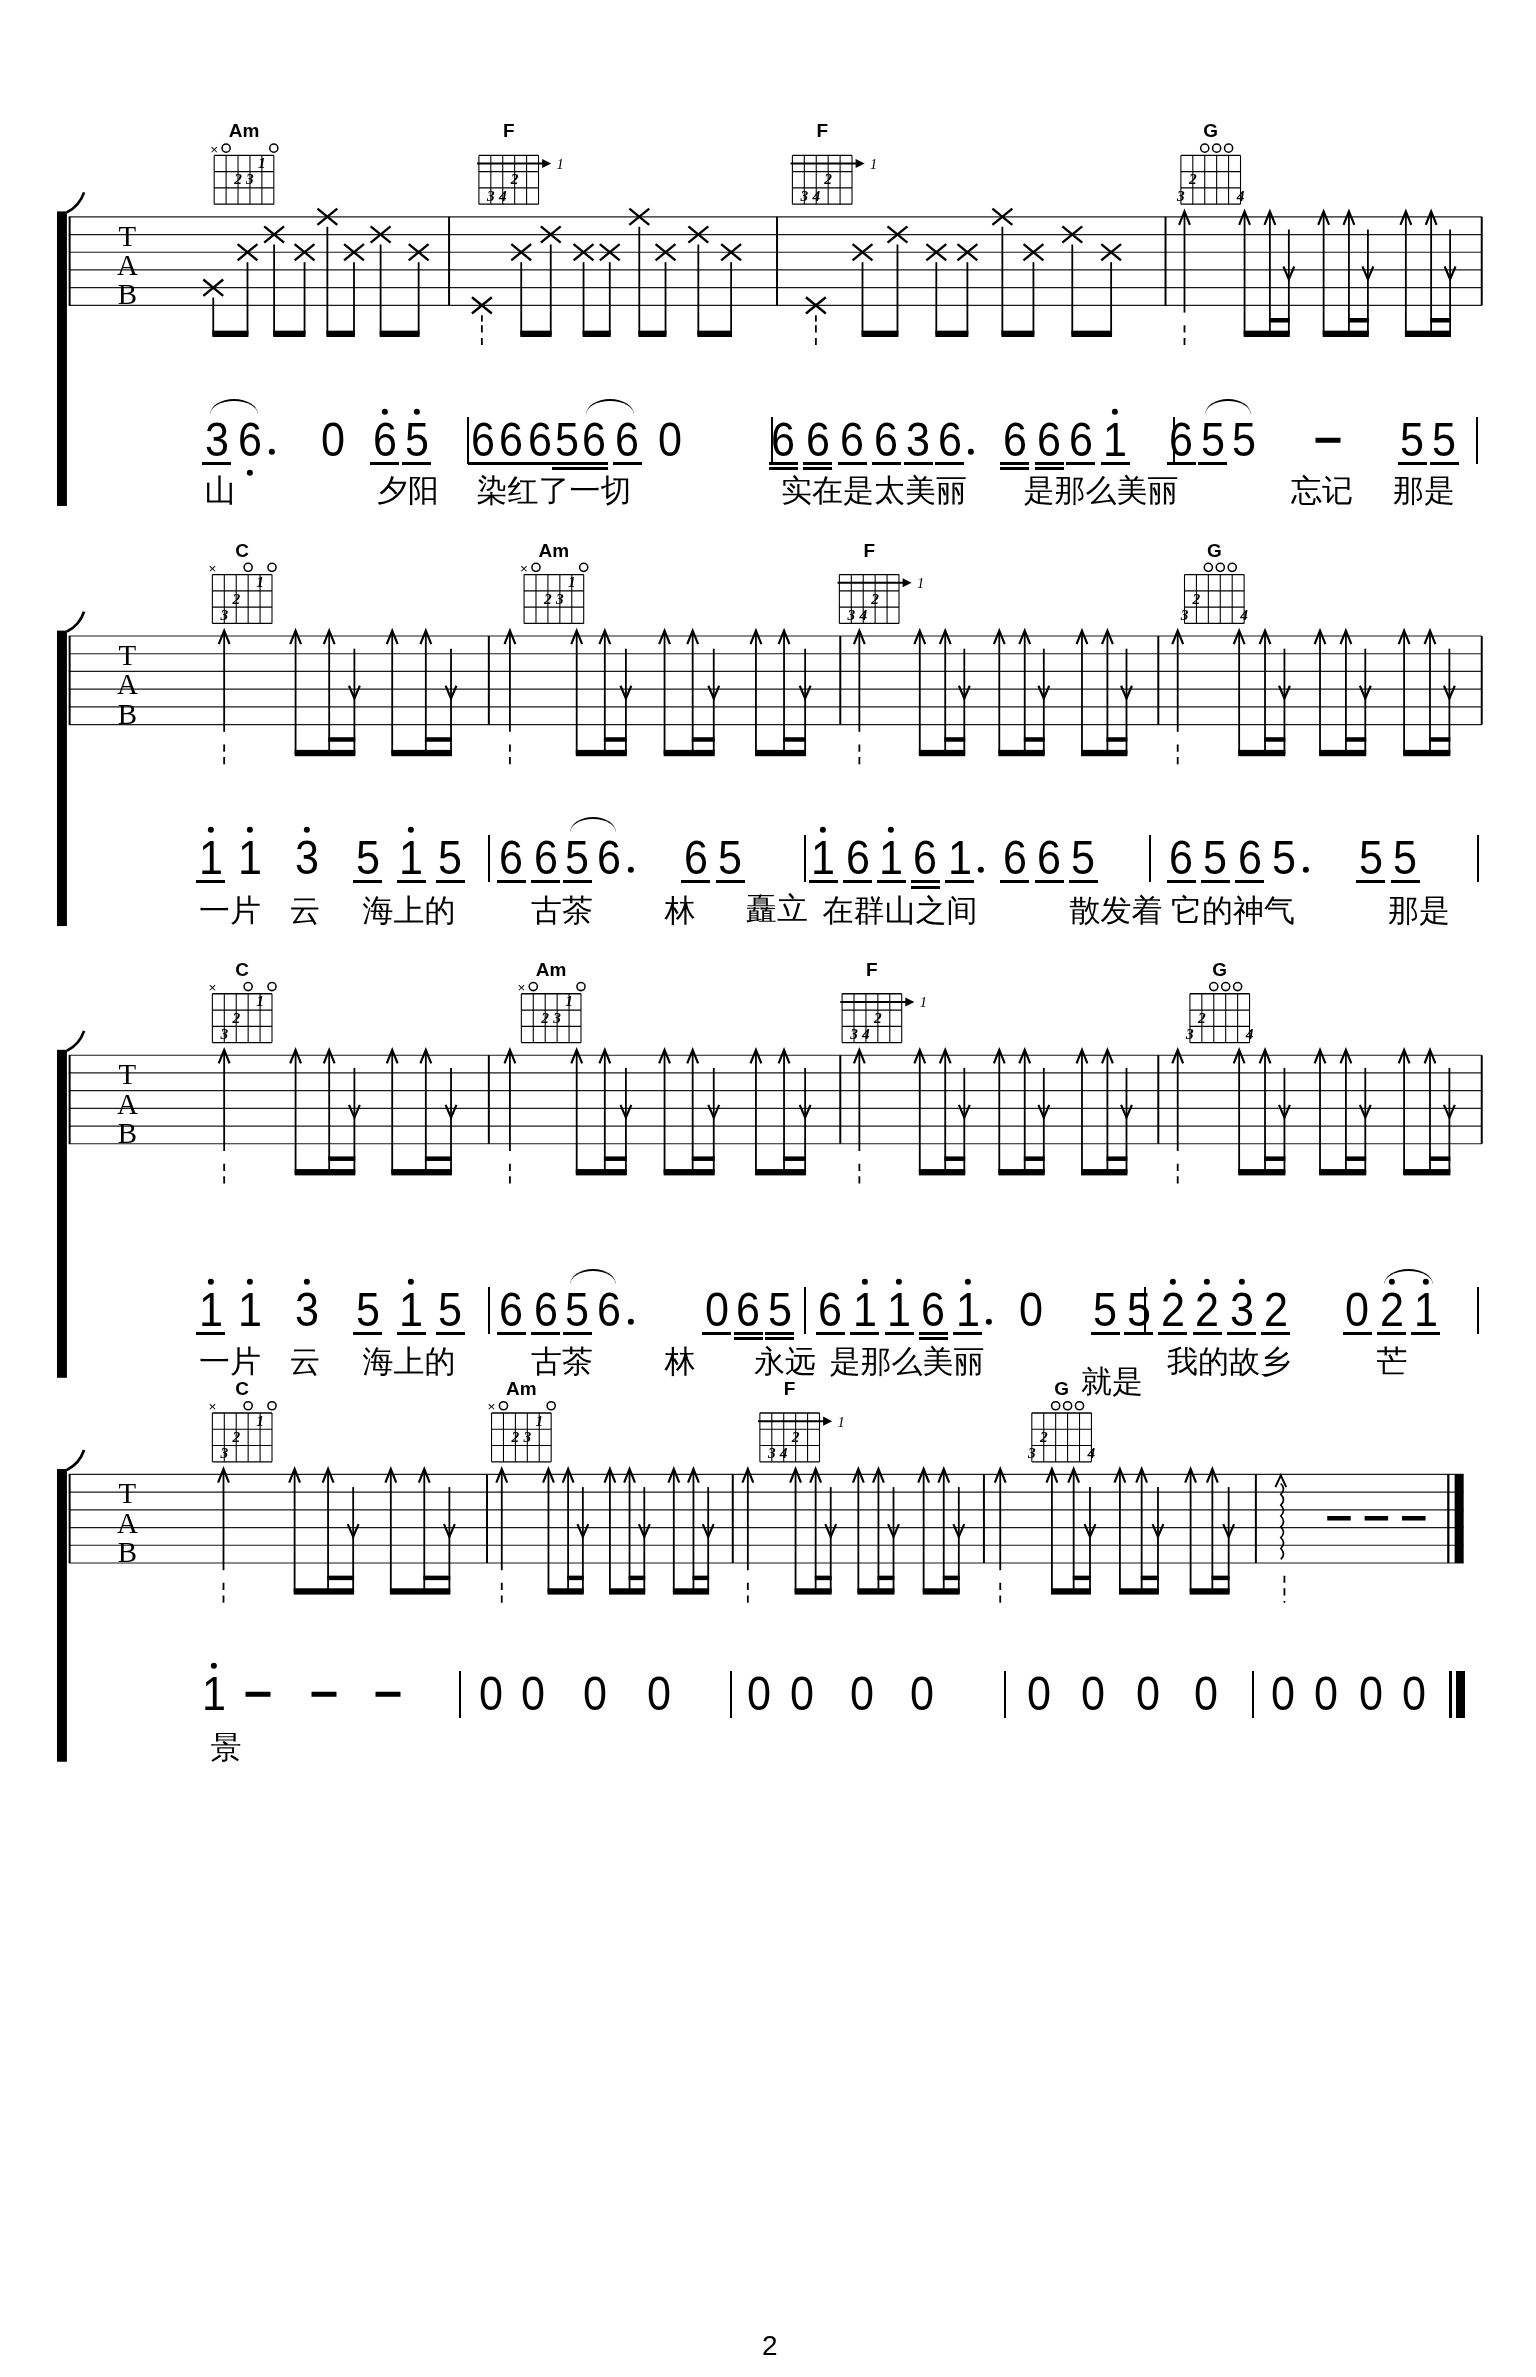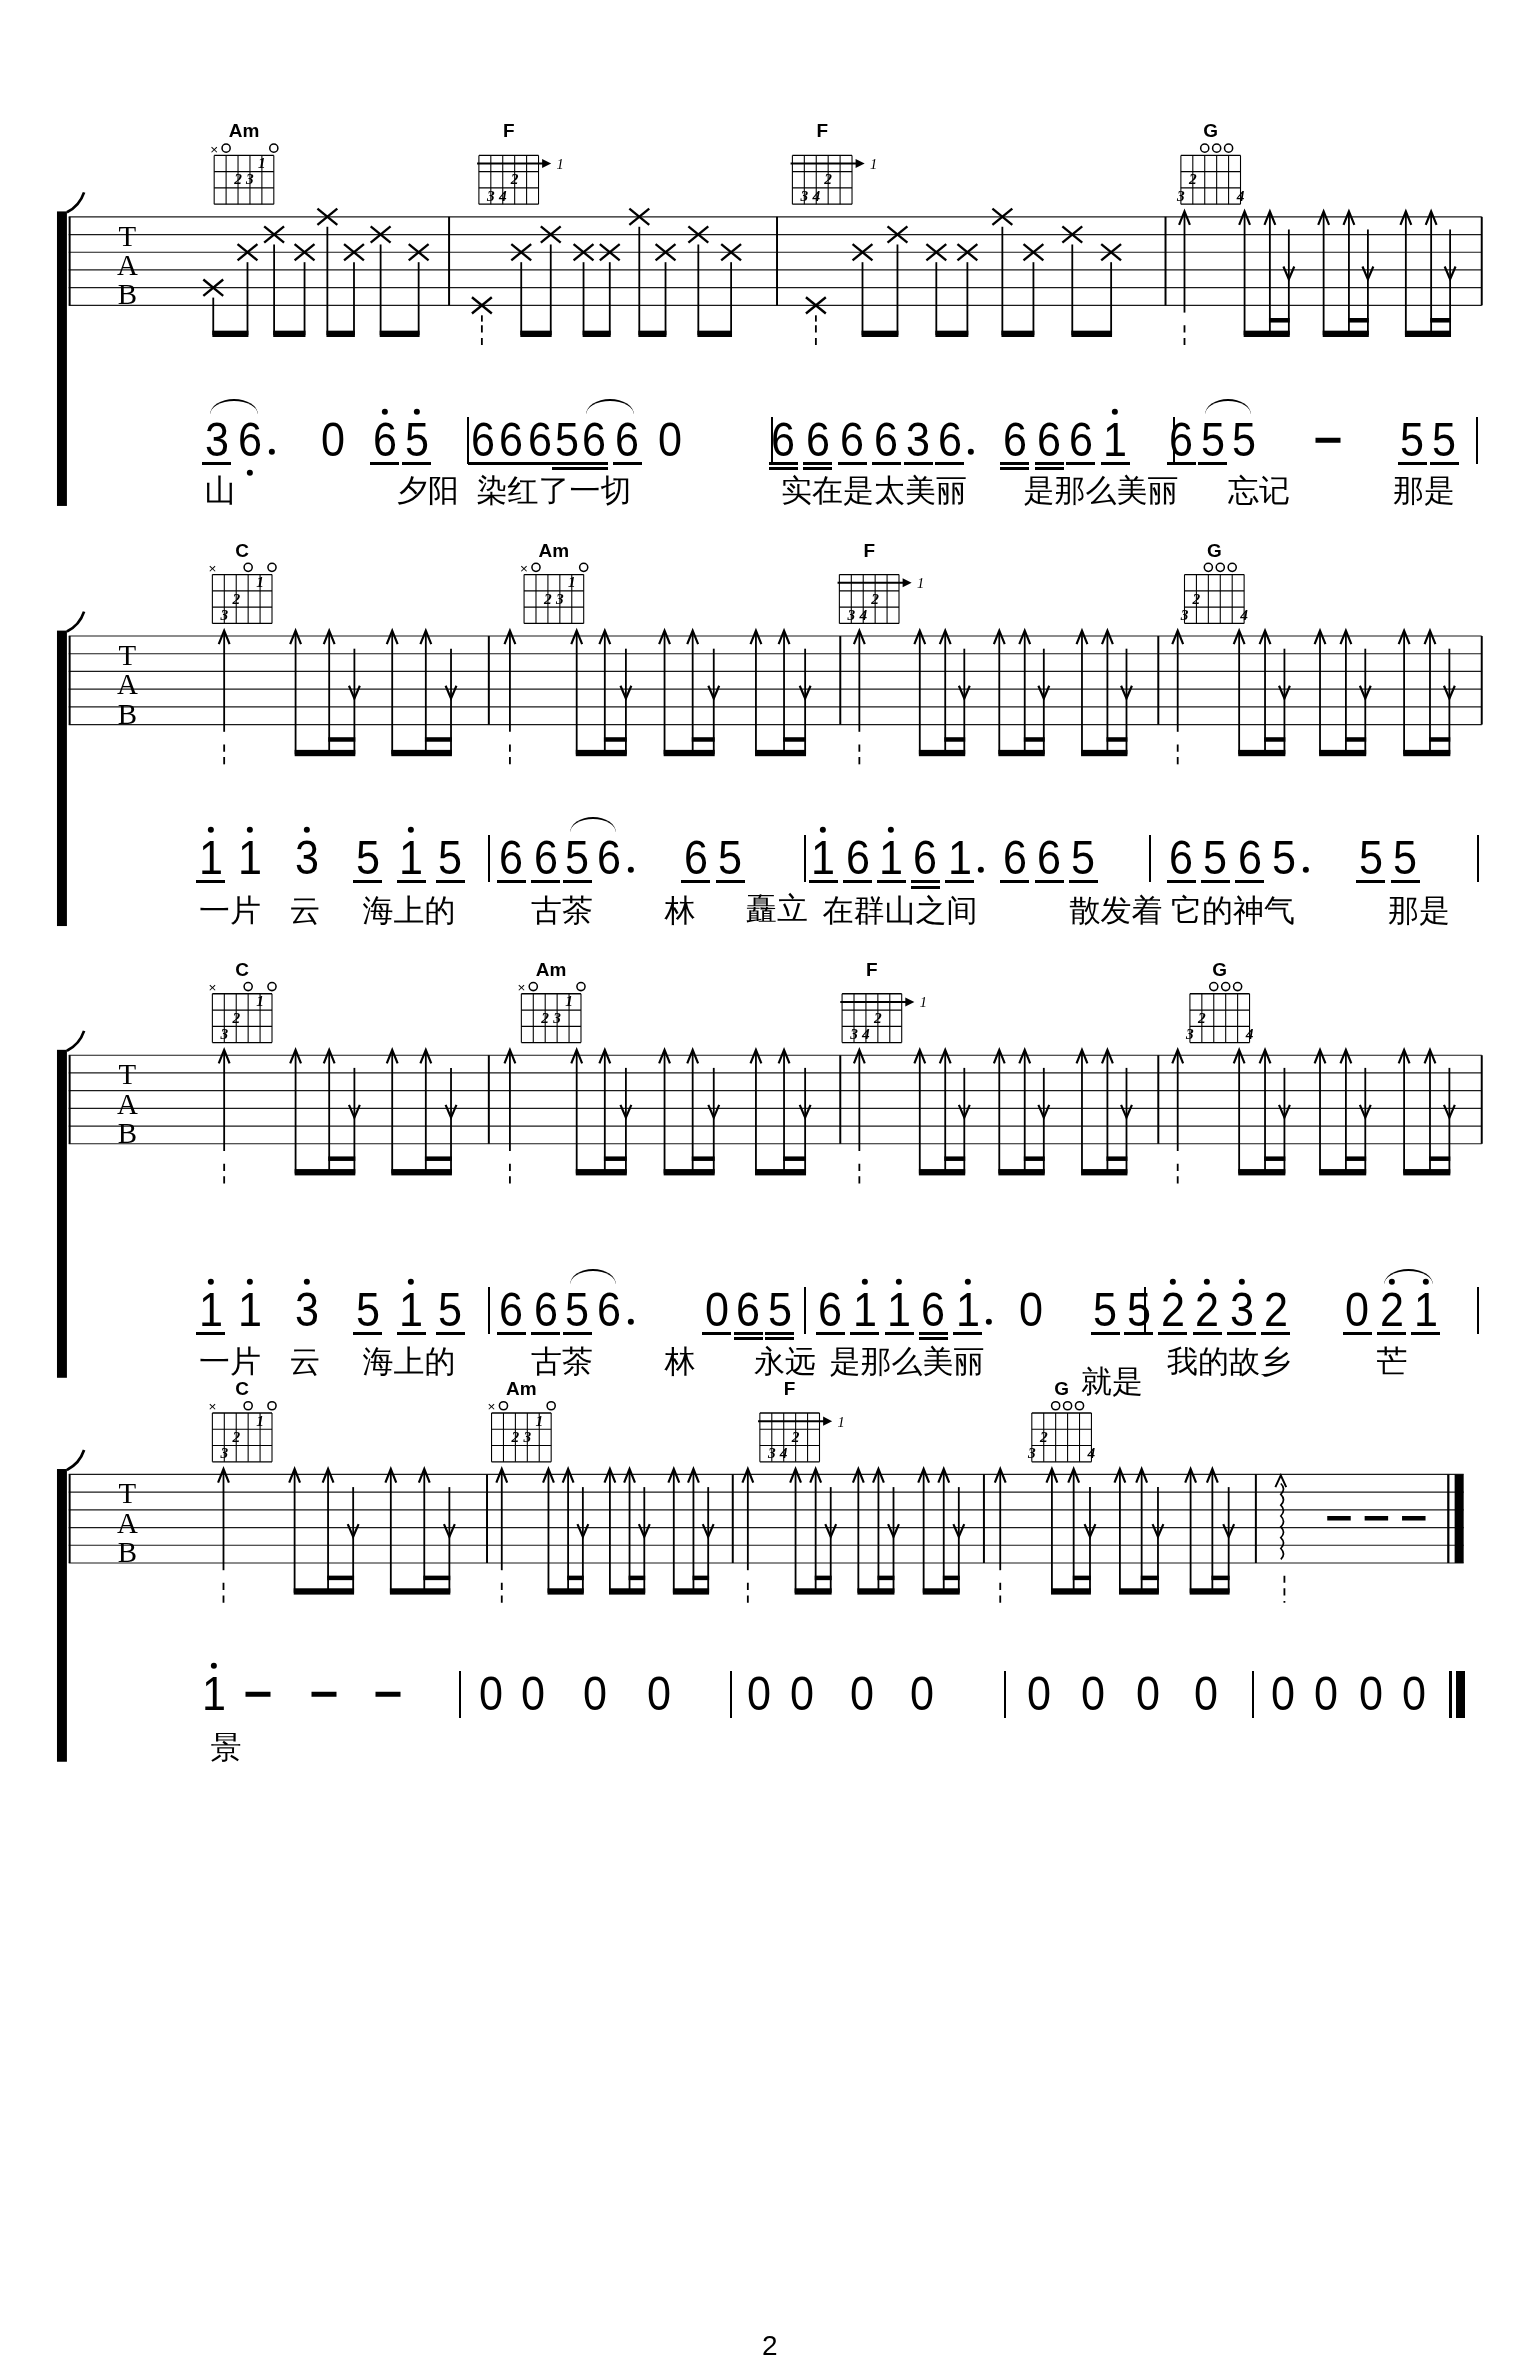--- a/index.html
+++ b/index.html
@@ -897,25 +897,25 @@
       <div class="dash" style="left: 1328px; top: 440px; width: 25px;"></div>
       <div class="tok" style="left: 1412px; top: 415px;">5</div>
       <div class="ul" style="left: 1398px; top: 462px; width: 29px;"></div>
       <div class="tok" style="left: 1444px; top: 415px;">5</div>
       <div class="ul" style="left: 1430px; top: 462px; width: 29px;"></div>
       <div class="bl" style="left: 467px; top: 417px; width: 2.3px; height: 47px;"></div>
       <div class="bl" style="left: 771px; top: 417px; width: 2.3px; height: 47px;"></div>
       <div class="bl" style="left: 1173px; top: 417px; width: 2.3px; height: 47px;"></div>
       <div class="bl" style="left: 1476px; top: 417px; width: 2.3px; height: 47px;"></div>
       <div class="lyr" style="left: 220px; top: 475px;">山</div>
-      <div class="lyr" style="left: 428px; top: 475px;">夕阳</div>
+      <div class="lyr" style="left: 408px; top: 475px;">夕阳</div>
       <div class="lyr" style="left: 554px; top: 475px;">染红了一切</div>
       <div class="lyr" style="left: 874px; top: 475px;">实在是太美丽</div>
       <div class="lyr" style="left: 1101px; top: 475px;">是那么美丽</div>
-      <div class="lyr" style="left: 1259px; top: 475px; text-align: right;">忘记</div>
+      <div class="lyr" style="left: 1322px; top: 475px; text-align: right;">忘记</div>
       <div class="lyr" style="left: 1424px; top: 475px;">那是</div>
       <div class="tok" style="left: 211px; top: 833px;">1</div>
       <div class="ndot" style="left: 211px; top: 830px;"></div>
       <div class="ul" style="left: 196px; top: 880px; width: 29px;"></div>
       <div class="tok" style="left: 250px; top: 833px;">1</div>
       <div class="ndot" style="left: 250px; top: 830px;"></div>
       <div class="tok" style="left: 307px; top: 833px;">3</div>
       <div class="ndot" style="left: 307px; top: 830px;"></div>
       <div class="tok" style="left: 368px; top: 833px;">5</div>
       <div class="ul" style="left: 353px; top: 880px; width: 29px;"></div>

